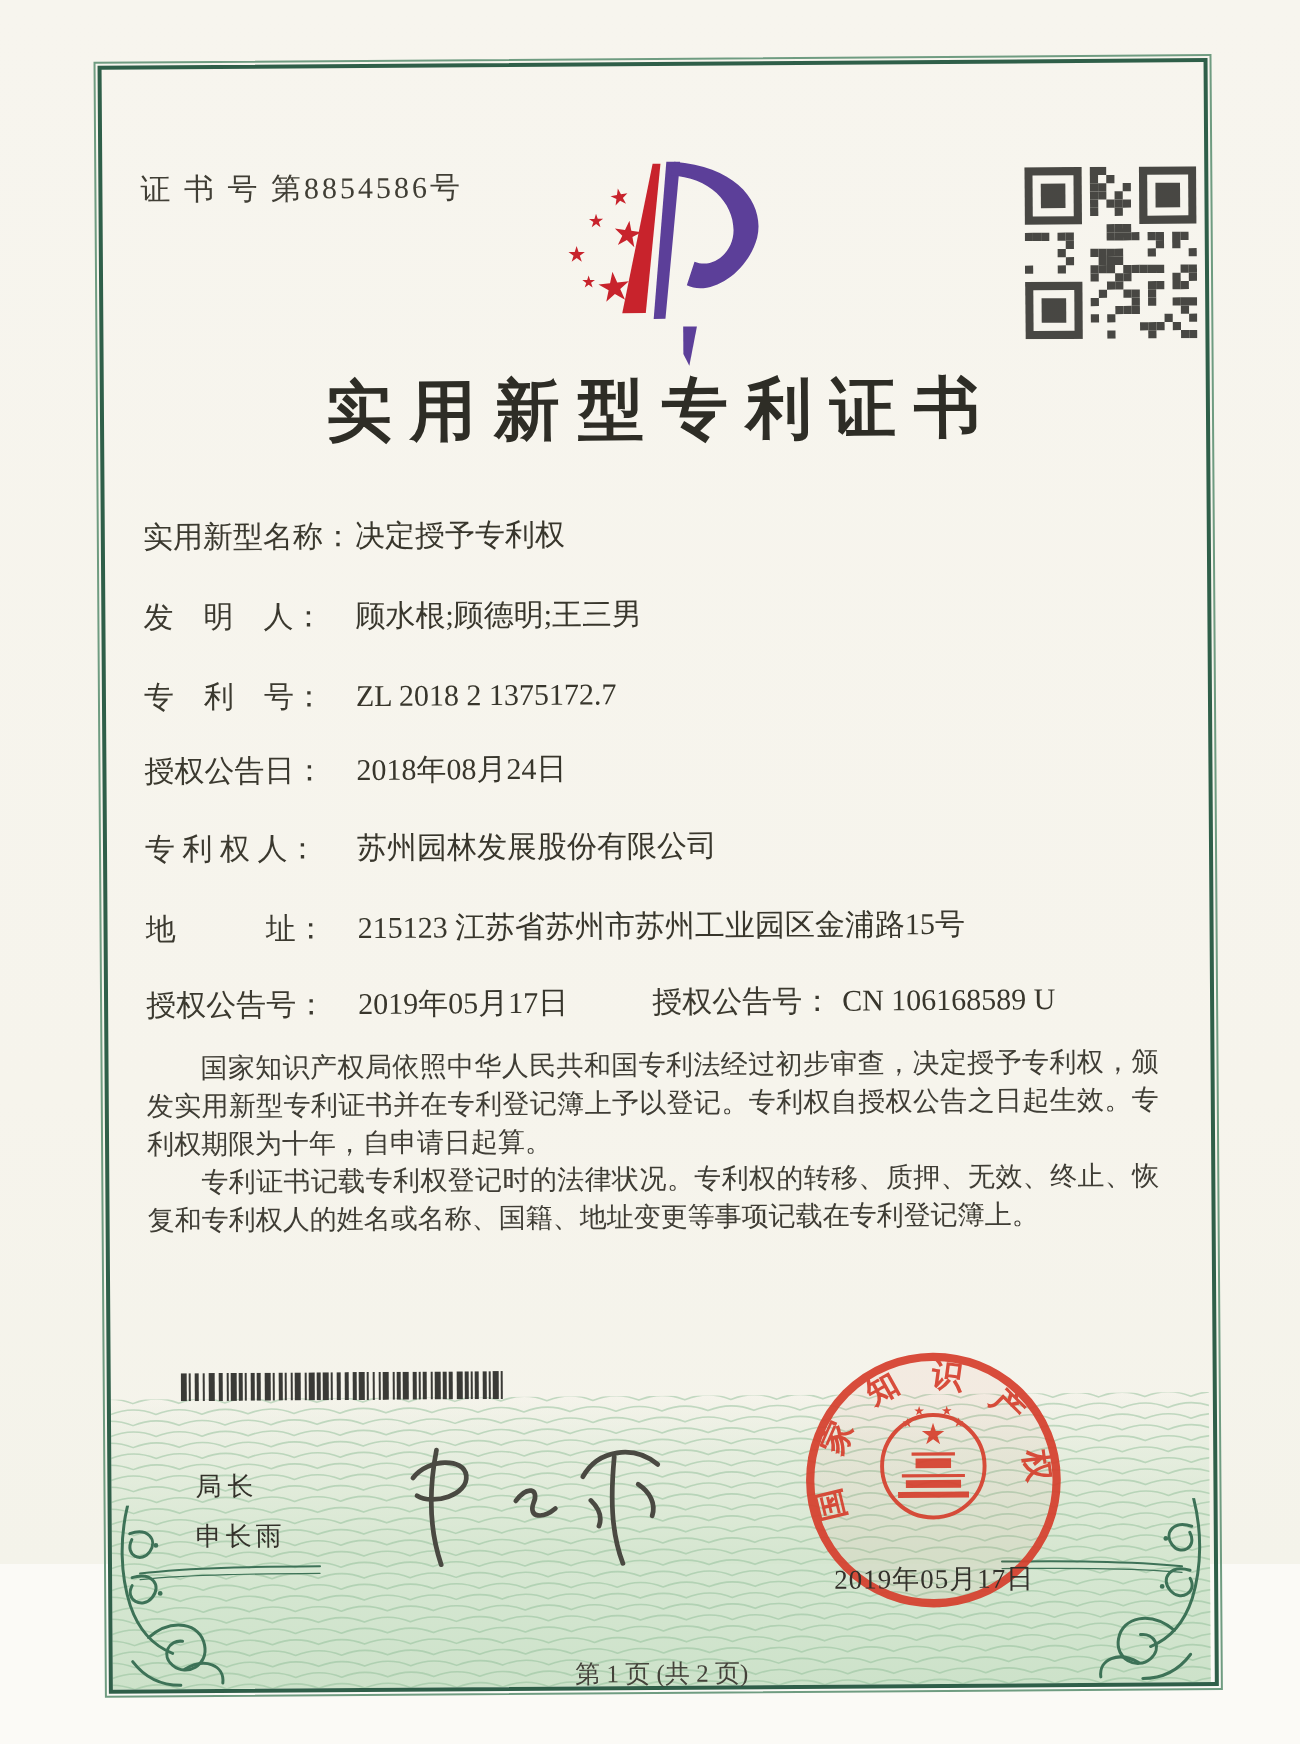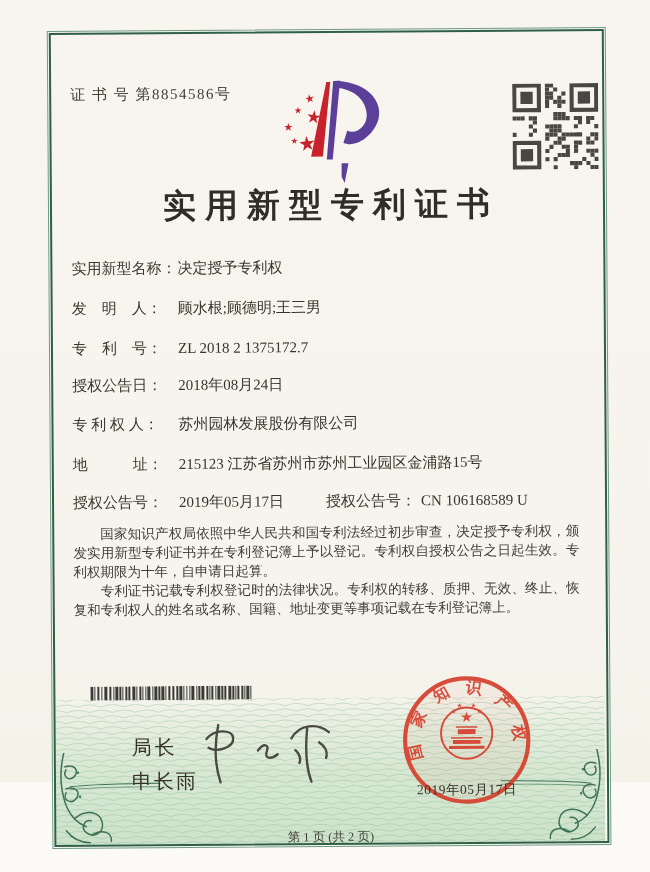--- a/index.html
+++ b/index.html
@@ -45,21 +45,21 @@
   .r1{top:258px;} .r2{top:298px;} .r3{top:338px;} .r4{top:375px;}
   .r5{top:414px;} .r6{top:454px;} .r7{top:492px;}
 
   
   .body-text{position:absolute;left:72px;top:523px;width:506px;}
   .body-text p{margin:0;font-size:13.5px;line-height:19px;text-align:justify;
     text-indent:2em;color:#3f3d35;}
 
   
   .barcode{position:absolute;left:88px;top:685px;width:164px;height:14px;}
-  .director{position:absolute;left:95px;top:733px;font-size:20px;letter-spacing:3px;color:#33312a;margin-left:34px;}
+  .director{position:absolute;left:95px;top:733px;font-size:13px;letter-spacing:3px;color:#33312a;}
   .director .name{display:block;margin-top:7px;letter-spacing:2px;}
   .signature{position:absolute;left:186px;top:710px;width:158px;height:78px;}
   .seal{position:absolute;left:395px;top:672px;width:138px;height:138px;opacity:.93;}
   .seal-date{position:absolute;left:397px;top:782px;width:134px;text-align:center;
     font-size:13.5px;color:#33312b;letter-spacing:.5px;}
   .footer{position:absolute;left:49px;top:829px;width:557px;text-align:center;
     font-size:12.5px;color:#44423a;}
 </style>
 </head>
 <body>

